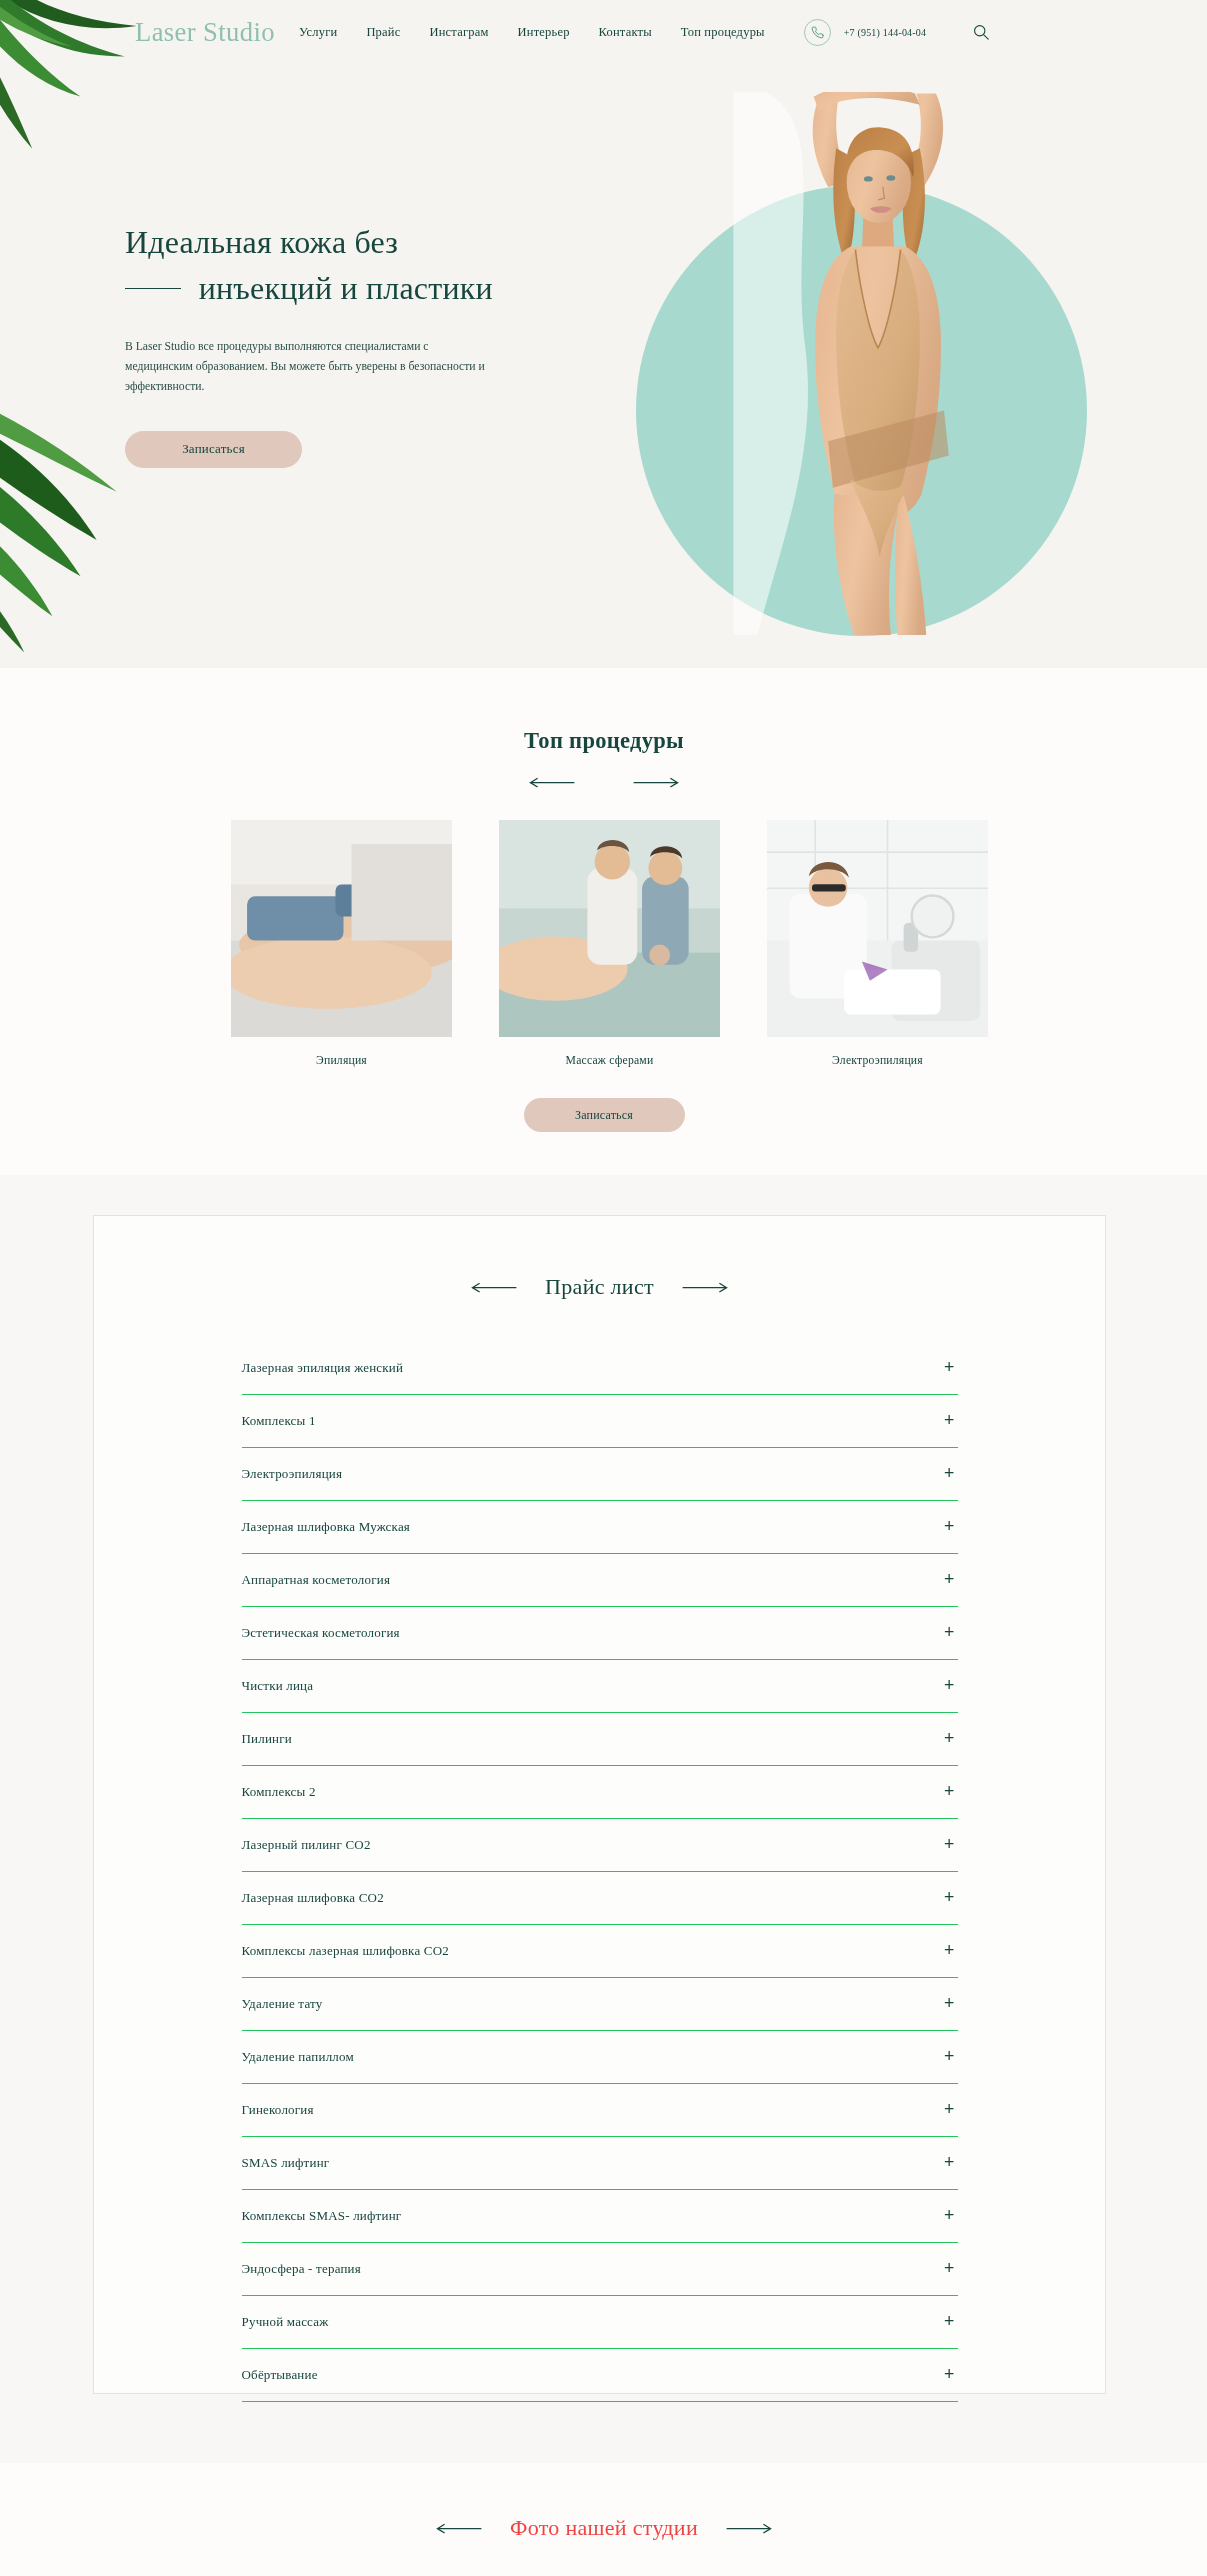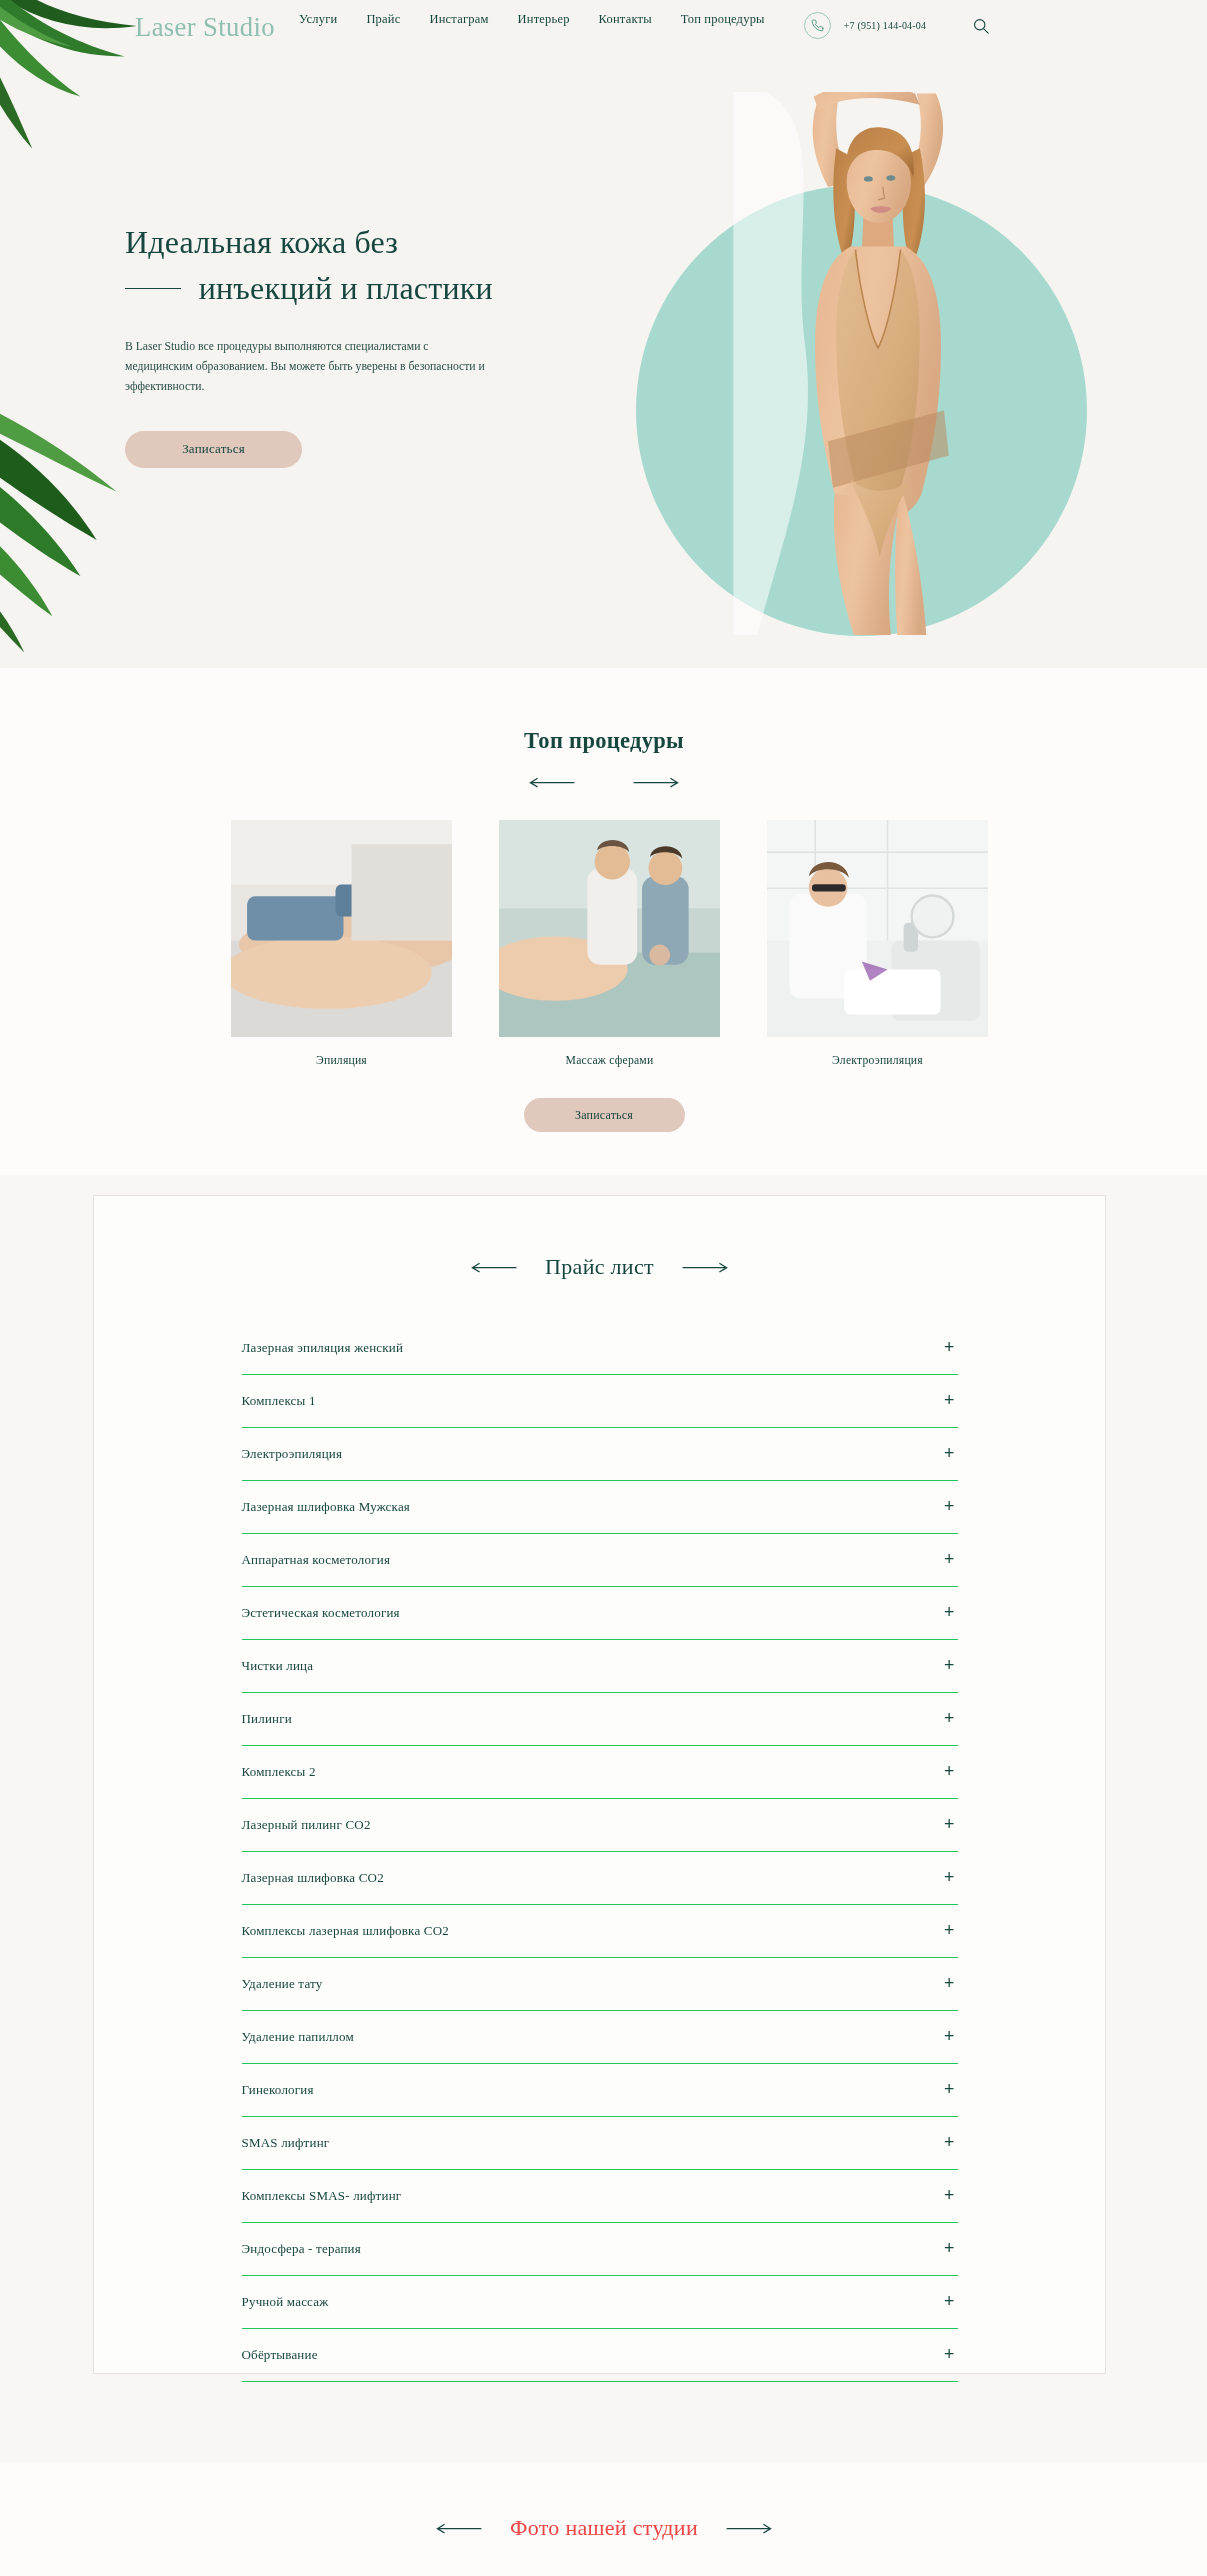--- a/index.html
+++ b/index.html
@@ -37,25 +37,25 @@
   .leaf-bl {
     position: absolute;
     top: 403px; left: -32px;
     width: 209px; height: 274px;
     pointer-events: none;
   }
 
   
   .header {
     position: absolute;
-    top: 12px; left: 0;
+    top: 0; left: 0;
     width: 1208px;
     height: 64px;
     display: flex;
-    align-items: flex-start;
+    align-items: center;
     z-index: 30;
   }
   .logo {
     margin-left: 135px;
     font-size: 26.6px;
     letter-spacing: 0.4px;
     color: #8fbfb0;
     font-family: "Liberation Serif", "DejaVu Serif", serif;
     font-weight: 400;
     white-space: nowrap;
@@ -240,21 +240,21 @@
   
   .price-wrap {
     position: absolute;
     top: 1175px; left: 0;
     width: 1208px;
     height: 1288px;
     background: #f8f7f5;
   }
   .price-card {
     position: absolute;
-    top: 20px;
+    top: 40px;
     left: 93px;
     width: 1013px;
     height: 1179px;
     background: #fdfdfc;
     border: 0.8px solid #e4e2de;
   }
   .section-title-arrows {
     display: flex;
     justify-content: center;
     align-items: center;

